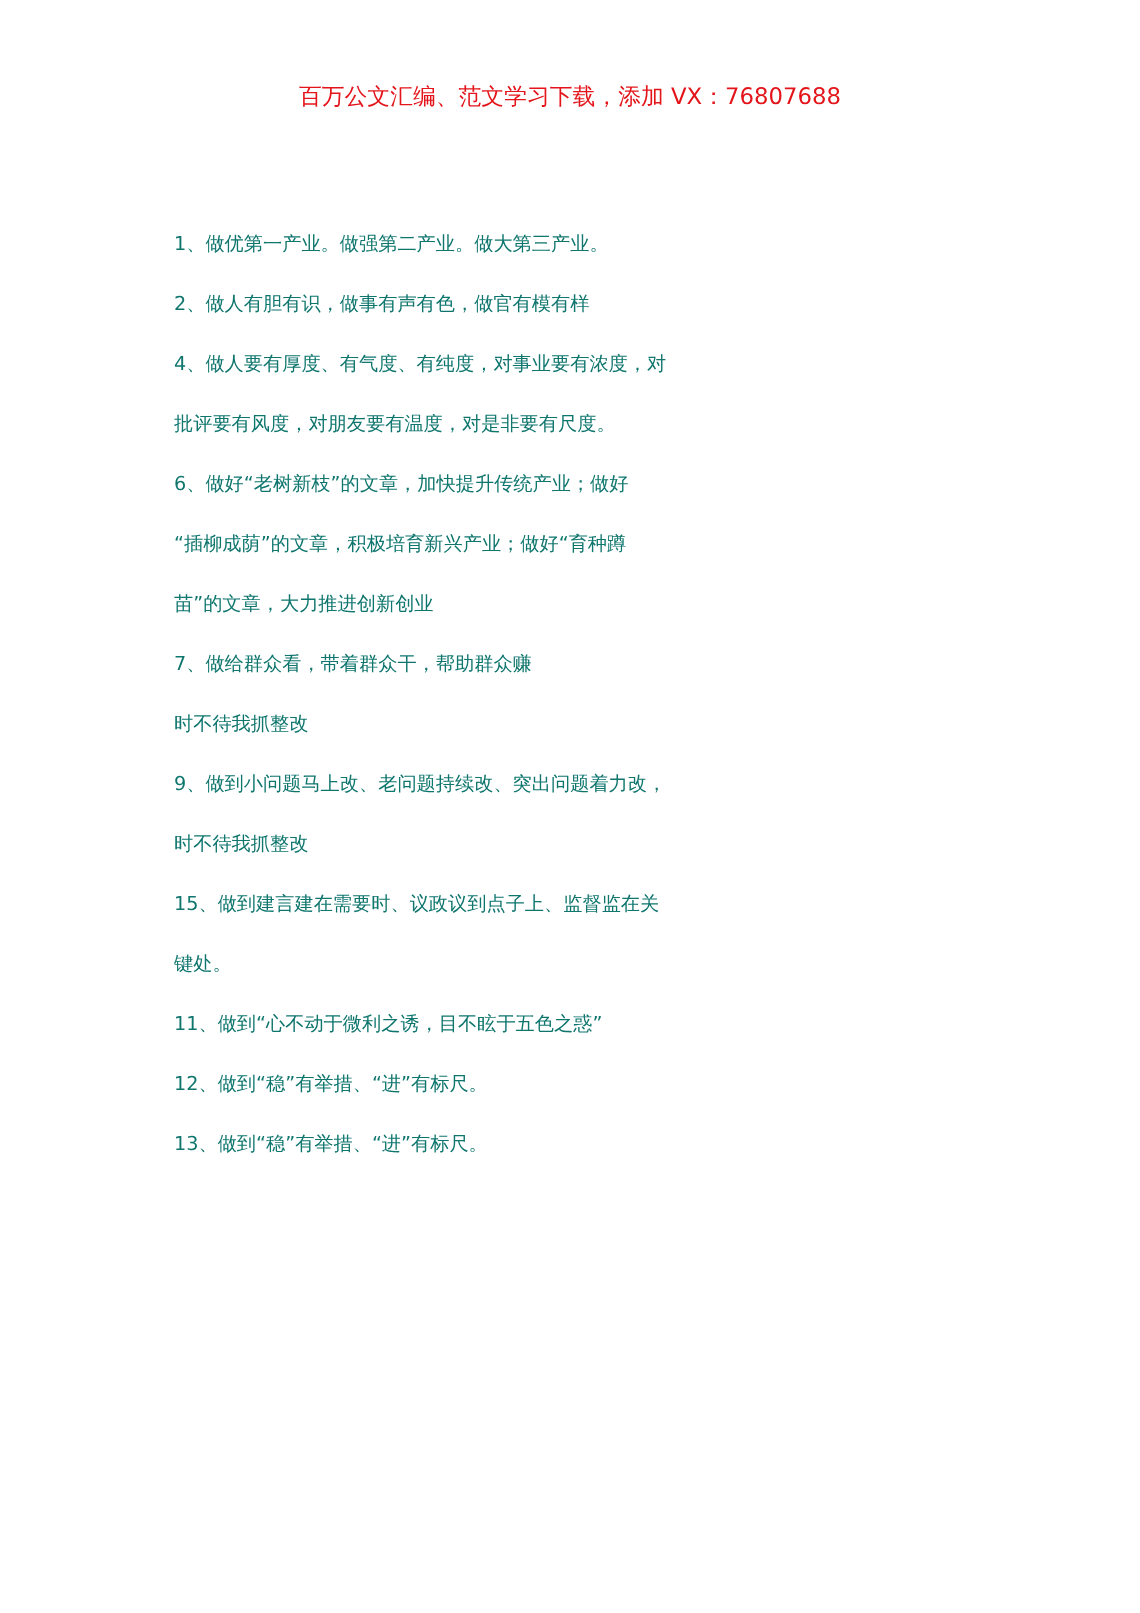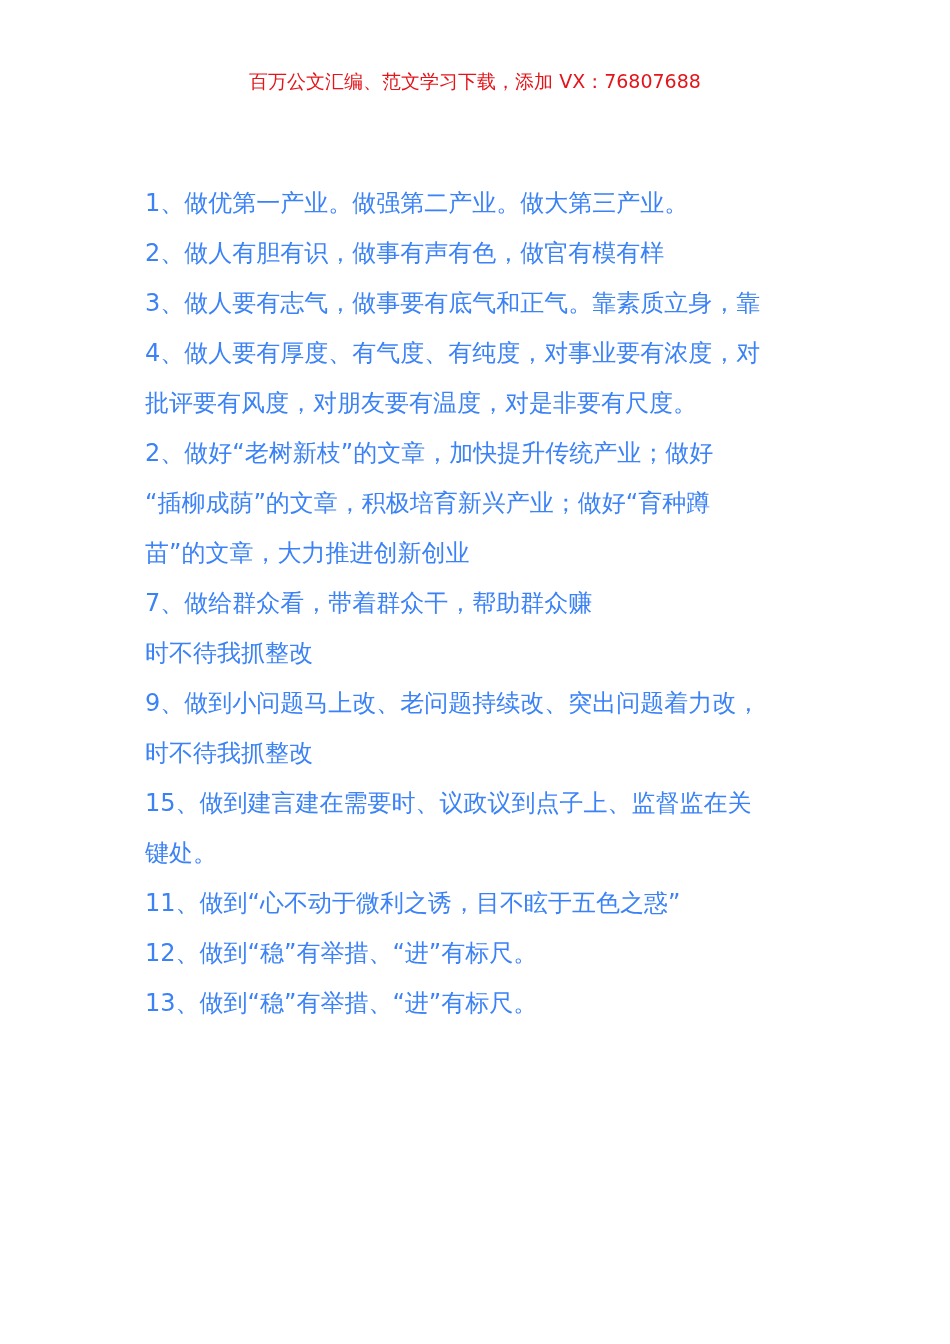--- a/index.html
+++ b/index.html
@@ -31,22 +31,22 @@
     color: #e3151b;
     font-size: 19px;
     line-height: 30px;
     letter-spacing: 0px;
   }
   .body-text {
     position: absolute;
     top: 178px;
     left: 145px;
     width: 668px;
-    color: #3b82f6;
-    font-size: 24px;
+    color: #0f766e;
+    font-size: 16px;
     line-height: 50px;
   }
   .line {
     height: 50px;
     white-space: nowrap;
     overflow: visible;
   }
 </style>
 </head>
 <body>
@@ -55,28 +55,27 @@
   <div class="header-banner">百万公文汇编、范文学习下载，添加 VX：76807688</div>
 
   <div class="body-text">
     <div>
       <div class="line">1、做优第一产业。做强第二产业。做大第三产业。</div>
     </div>
     <div>
       <div class="line">2、做人有胆有识，做事有声有色，做官有模有样</div>
     </div>
     <div>
-      <div class="line">3、做人要有志气，做事要有底气和正气。靠素质立身，靠</div>
     </div>
     <div>
       <div class="line">4、做人要有厚度、有气度、有纯度，对事业要有浓度，对</div>
       <div class="line">批评要有风度，对朋友要有温度，对是非要有尺度。</div>
     </div>
     <div>
-      <div class="line">2、做好“老树新枝”的文章，加快提升传统产业；做好</div>
+      <div class="line">6、做好“老树新枝”的文章，加快提升传统产业；做好</div>
       <div class="line">“插柳成荫”的文章，积极培育新兴产业；做好“育种蹲</div>
       <div class="line">苗”的文章，大力推进创新创业</div>
     </div>
     <div>
       <div class="line">7、做给群众看，带着群众干，帮助群众赚</div>
     </div>
     <div>
       <div class="line">时不待我抓整改</div>
     </div>
     <div>

